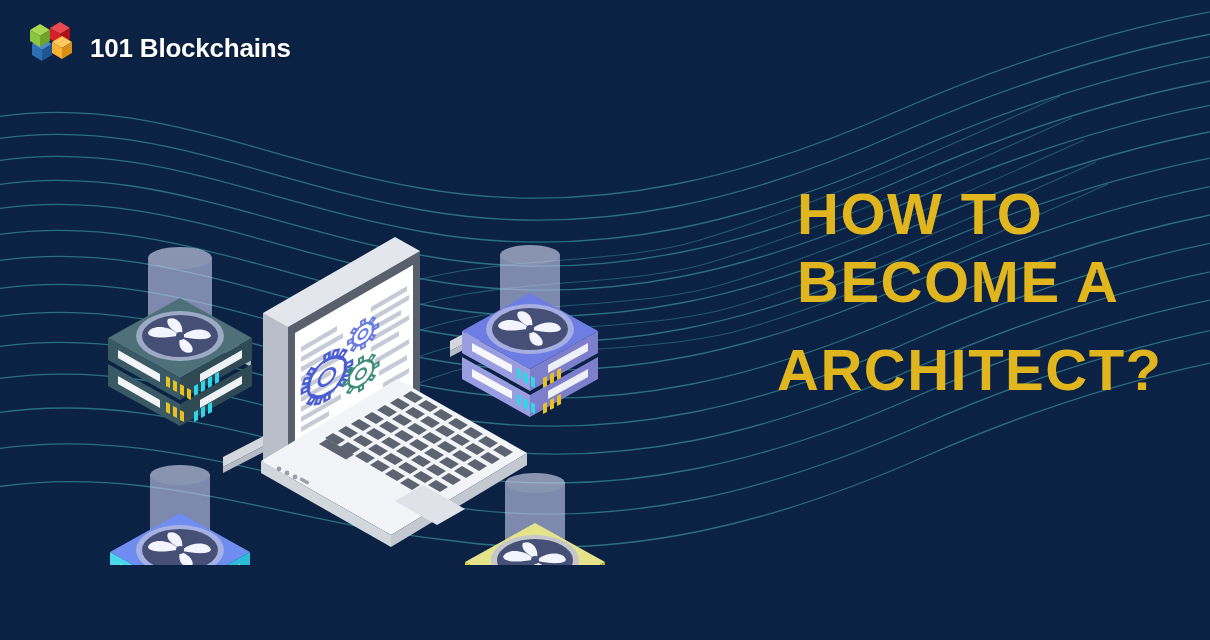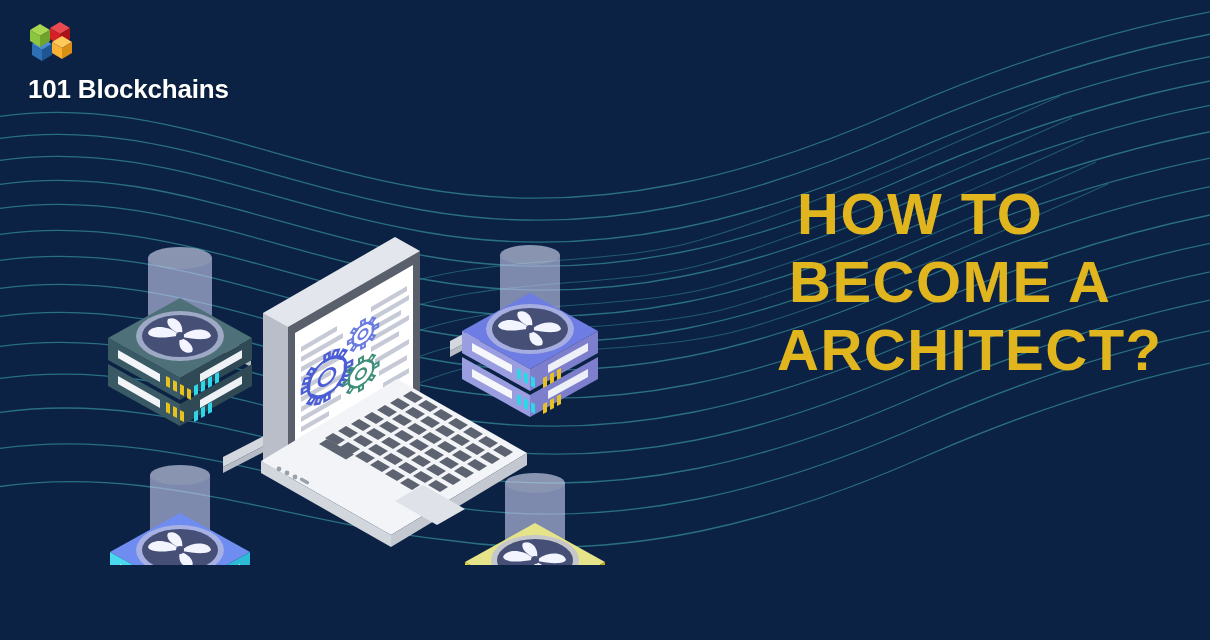--- a/index.html
+++ b/index.html
@@ -7,40 +7,40 @@
   .stage{
     position:relative;
     width:1210px;height:640px;
     background:#0b2244;
     overflow:hidden;
     font-family:"Liberation Sans", sans-serif;
   }
   .bg-waves{position:absolute;left:0;top:0;width:1210px;height:640px;pointer-events:none;}
 
   
-  .logo{position:absolute;left:28px;top:18px;display:flex;align-items:flex-start;gap:10px;flex-direction:column;}
+  .logo{position:absolute;left:28px;top:18px;display:flex;align-items:flex-end;gap:10px;}
   .logo-mark{position:relative;width:52px;height:46px;}
   .logo-text{
     color:#ffffff;font-size:26px;font-weight:bold;letter-spacing:-0.2px;
     text-shadow:0 1px 2px rgba(0,0,0,.45);
   }
 
   
   .title{
     position:absolute;left:785px;top:180px;width:400px;
     color:#e0b51d;
     font-size:58px;line-height:1.17;font-weight:bold;
     letter-spacing:1.5px;
     text-transform:uppercase;
   }
   .title .tl{display:block;white-space:nowrap;}
   .tl.l1{margin-left:12px;}
-  .tl.l2{margin-left:4px;}
+  .tl.l2{margin-left:12px;}
   .tl.l3{margin-left:-18px;}
-  .tl.l4{margin-left:-8px;}
+  .tl.l4{margin-left:-8px;margin-top:20px;}
 
   
   .illus{position:absolute;left:75px;top:155px;width:580px;height:410px;}
 </style>
 </head>
 <body>
 
 <div class="stage">
 
   <svg class="bg-waves" viewBox="0 0 1210 640" xmlns="http://www.w3.org/2000/svg">

